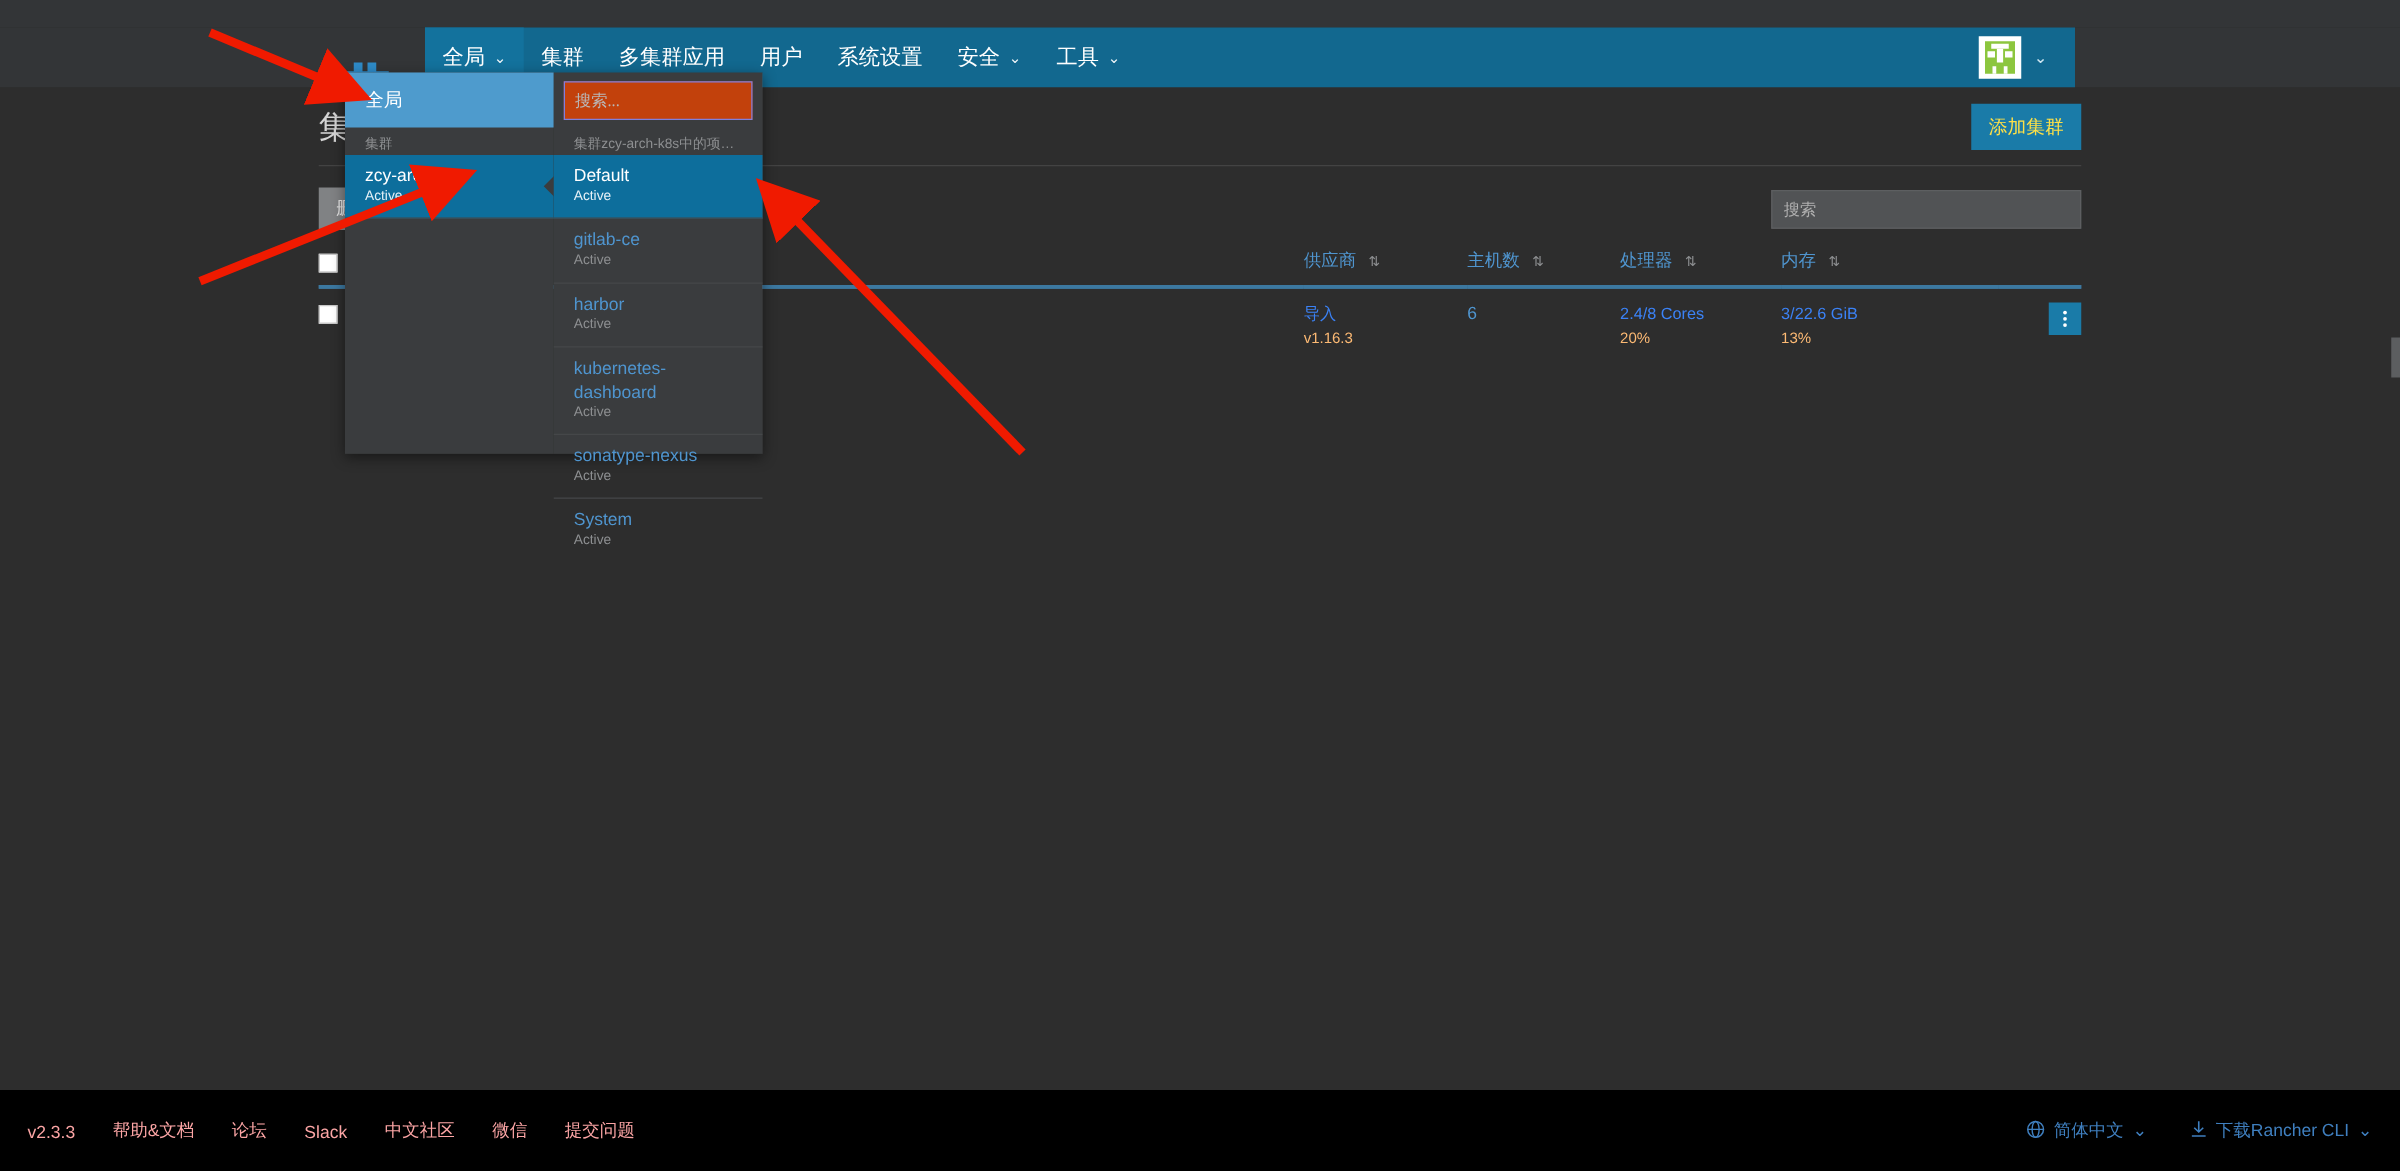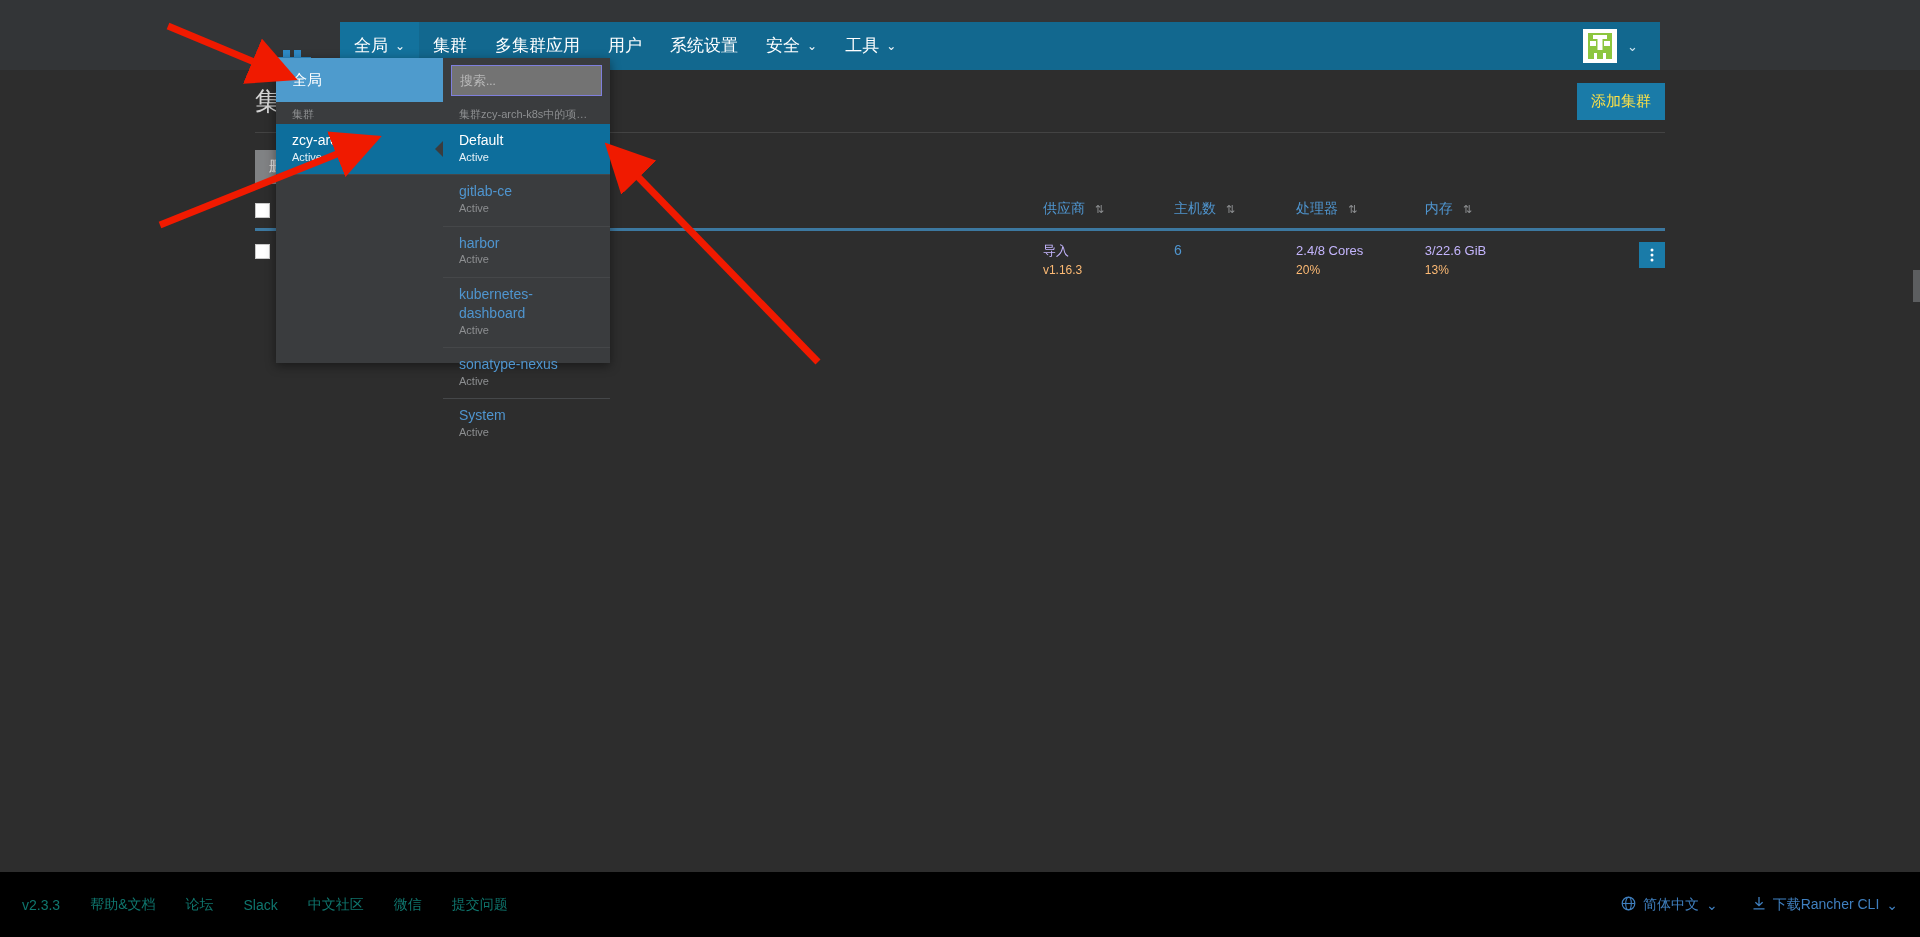--- a/index.html
+++ b/index.html
@@ -71,21 +71,21 @@
     width: 167px; background: #3a3c3e; position: relative;
   }
   .dd-global {
     background: #4e9bcd; color: #fff;
     font-size: 15px; padding: 13px 16px;
     height: 44px; cursor: pointer;
   }
   .dd-search-wrap { padding: 7px 8px 6px 8px; height: 44px; }
   .dd-search {
     width: 100%; height: 31px;
-    background: #737373; border: 1px solid #7f7fdd;
+    background: #c2410c; border: 1px solid #7f7fdd;
     color: #dcdcdc; font-size: 13px;
     padding: 2px 8px;
     outline: none;
     font-family: Liberation Serif, serif;
   }
   .dd-search::placeholder { color: #b9b9b9; }
   .dd-section-label {
     color: #8d8f91; font-size: 11px; padding: 5px 16px 6px 16px;
     white-space: nowrap; overflow: hidden; text-overflow: ellipsis;
     height: 22px;
@@ -178,39 +178,39 @@
     -webkit-appearance: none; appearance: none;
     width: 15px; height: 15px; background: #ffffff;
     border: 1px solid #c8c8c8; margin: 2px 0 0 0; cursor: pointer;
     vertical-align: top;
   }
   .badge-active {
     display: inline-block; border: 1px solid #3d7a46;
     color: #5ba864; font-size: 12px; padding: 2px 9px;
     border-radius: 2px; background: transparent;
   }
-  .cell-main { color: #c4b5fd; font-size: 13px; line-height: 1.45; }
+  .cell-main { color: #3b82f6; font-size: 13px; line-height: 1.45; }
   .cell-sub  { color: #fdba74; font-size: 12px; line-height: 1.6; }
   .cell-link { color: #4f95cf; font-size: 14px; }
   .kebab {
     width: 26px; height: 26px; background: #1a7ba8;
     display: flex; align-items: center; justify-content: center;
     color: #fff; font-size: 14px; cursor: pointer; letter-spacing: 0;
     float: right;
   }
 
   
   .footer {
     position: absolute; left: 0; bottom: 0; width: 1920px; height: 65px;
     background: #000000;
     display: flex; align-items: center;
     padding: 0 22px;
   }
   .footer a {
-    color: #0f766e; font-size: 14px; margin-right: 30px;
+    color: #fca5a5; font-size: 14px; margin-right: 30px;
     text-decoration: none; cursor: pointer; white-space: nowrap;
   }
   .footer .spacer { flex: 1; }
   .footer .fright {
     display: flex; align-items: center; gap: 34px;
   }
   .footer .fr-item {
     color: #3f7fbf; font-size: 14px; display: flex; align-items: center; gap: 7px;
     cursor: pointer; white-space: nowrap;
   }
@@ -356,20 +356,21 @@
 
     <div class="toolbar">
       <button class="btn-delete">
         <span>删除</span>
         <span>
           <svg width="13" height="14" viewBox="0 0 13 14" aria-hidden="true">
             <path d="M1 3h11M5 1h3v2H5zM2.5 3.5l.8 9.5h6.4l.8-9.5z" fill="none" stroke="#e4e4e4" stroke-width="1.1"></path>
           </svg>
         </span>
       </button>
+      <input class="search-box" type="text" placeholder="搜索" style="">
     </div>
 
     <table class="clusters">
       <colgroup>
         <col class="col-check">
           <col class="col-state">
           <col class="col-name">
         <col class="col-prov">
           <col class="col-nodes">
           <col class="col-cpu">

